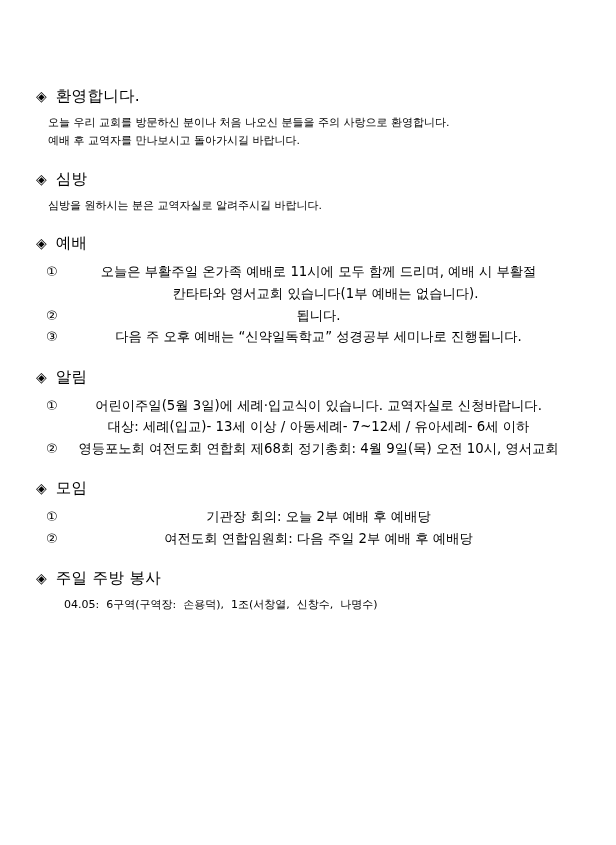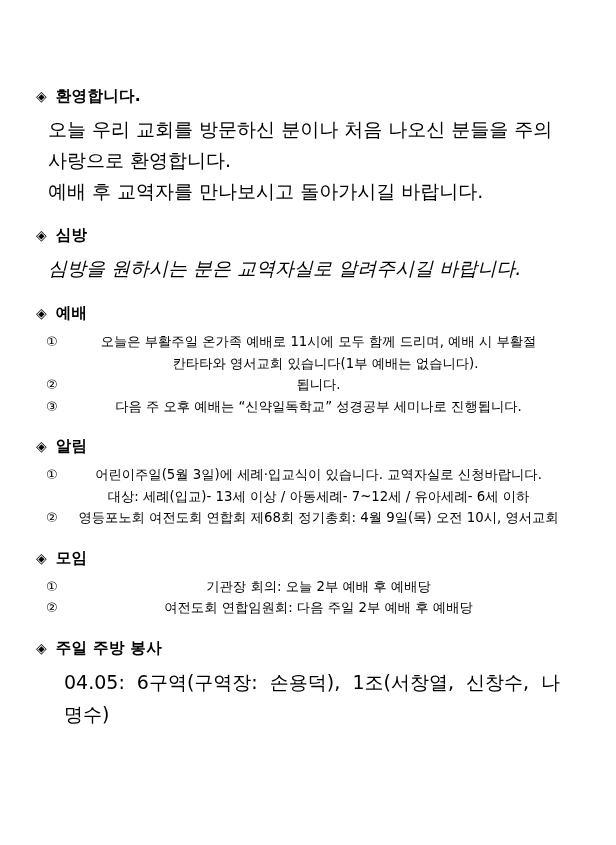--- a/index.html
+++ b/index.html
@@ -30,28 +30,28 @@
     gap: 9px;
     margin-bottom: 7px;
   }
   .diamond {
     font-size: 14px;
     line-height: 1;
     color: #000;
   }
   .sec-title {
     font-size: 15.5px;
-    font-weight: bold;
+    font-weight: normal;
     letter-spacing: 0.3px;
   }
   .body-block {
     padding-left: 10px;
   }
   .line {
-    font-size: 19px;
+    font-size: 11px;
     line-height: 1.62;
     white-space: pre-wrap;
   }
   .item {
     display: flex;
     align-items: flex-start;
     font-size: 13.3px;
     line-height: 1.62;
   }
   .marker {
@@ -61,21 +61,21 @@
   }
   .item-body {
     flex: 1 1 auto;
     text-align: center;
   }
   .item-body .cont {
     display: block;
   }
   .indent-1 { padding-left: 14px; }
   .sec-welcome .body-block { padding-left: 12px; }
-  .sec-visit .body-block { padding-left: 12px; margin-top: 2px; font-style: italic;}
+  .sec-visit .body-block { padding-left: 12px; margin-top: 2px;}
   .sec-kitchen .body-block { padding-left: 12px; }
   .sec-kitchen .line { line-height: 1.7; margin-left: 16px; }
   .gap-med { margin-bottom: 19px; }
 </style>
 </head>
 <body>
 
 <div class="page">
 
   <div class="section sec-welcome gap-med">

